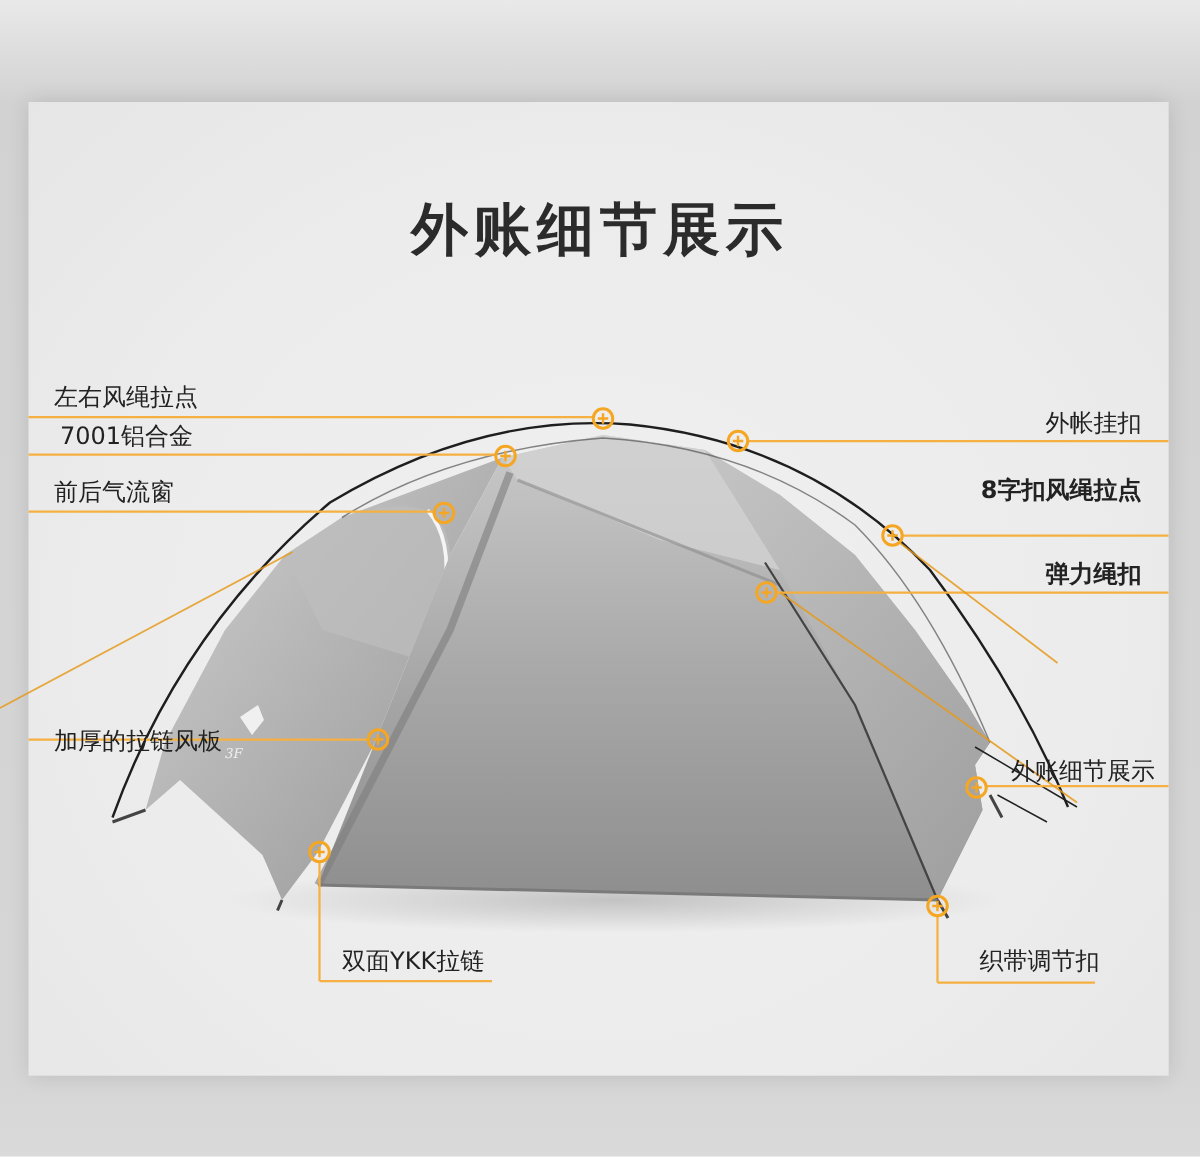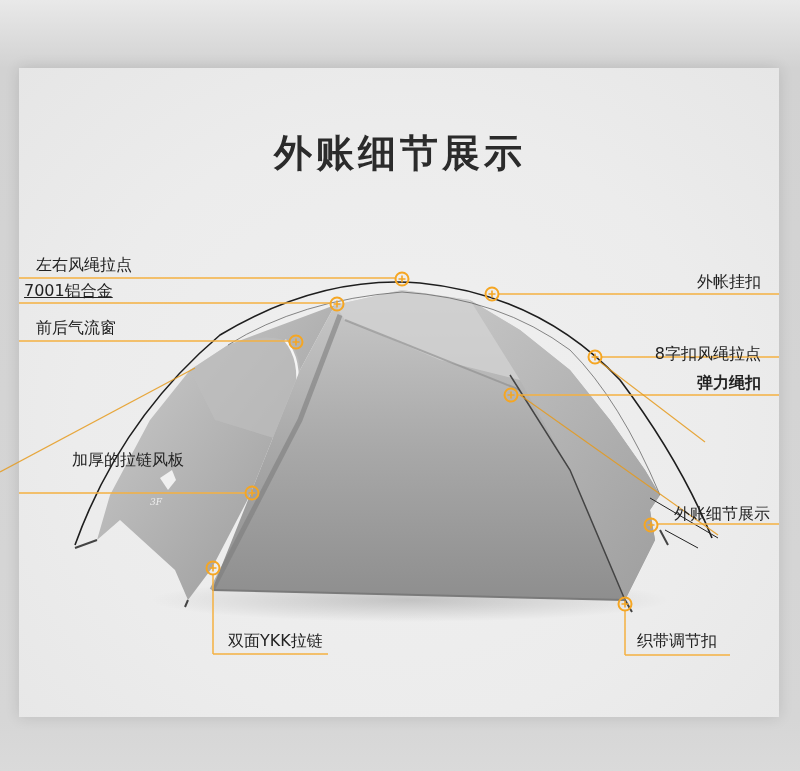--- a/index.html
+++ b/index.html
@@ -138,23 +138,23 @@
     <g transform="translate(625,604)">
         <circle r="6.5" fill="none" stroke="#f5a623" stroke-width="2"></circle>
         <path d="M -3.5 0 H 3.5 M 0 -3.5 V 3.5" stroke="#f5a623" stroke-width="1.6"></path>
       </g>
   </g>
 </svg>
 
 <div class="title">外账细节展示</div>
 
 <div class="label" style="left:36px;top:255px;">左右风绳拉点</div>
-<div class="label" style="left:24px;top:281px;text-decoration:underline;">7001铝合金</div>
+<div class="label" style="left:40px;top:281px;">7001铝合金</div>
 <div class="label" style="left:36px;top:318px;text-align:center;">前后气流窗</div>
-<div class="label" style="left:36px;top:450px;margin-left:36px;">加厚的拉链风板</div>
+<div class="label" style="left:36px;top:484px;">加厚的拉链风板</div>
 
 <div class="label right" style="right:39px;top:272px;">外帐挂扣</div>
-<div class="label right" style="right:39px;top:344px;">8字扣风绳拉点</div>
+<div class="label right" style="right:39px;top:317px;font-weight:bold;">8字扣风绳拉点</div>
 <div class="label right" style="right:39px;top:373px;font-weight:bold;">弹力绳扣</div>
 <div class="label right" style="right:30px;top:504px;">外账细节展示</div>
 
 <div class="label" style="left:228px;top:631px;">双面YKK拉链</div>
-<div class="label" style="left:637px;top:631px;text-align:right;">织带调节扣</div>
+<div class="label" style="left:653px;top:631px;text-align:right;">织带调节扣</div>
 
 </body></html>

